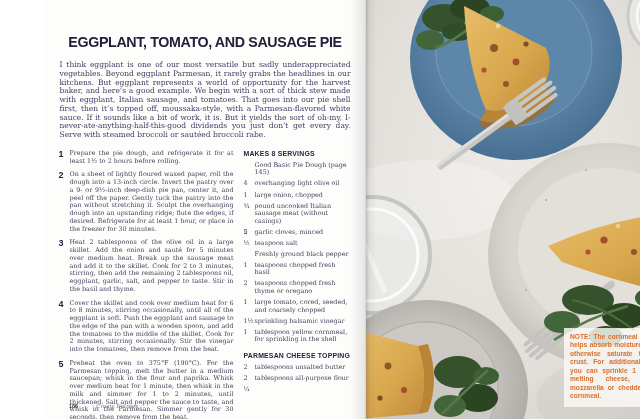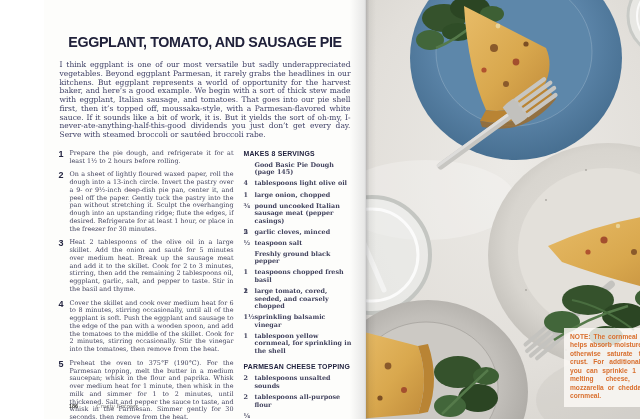--- a/index.html
+++ b/index.html
@@ -34,21 +34,21 @@
     font-family:"Liberation Sans", sans-serif; font-weight:bold; font-size:9px; color:#232440;
   }
 
   .ing-header, .topping-header {
     font-family:"Liberation Sans", sans-serif; font-weight:bold; font-size:6.9px;
     letter-spacing:0.2px; color:#232440; margin-bottom:5px;
   }
   .topping-header { margin-top:8px; }
   .ing {
     position:relative; padding-left:11px; margin-bottom:3.5px;
-    font-family:"DejaVu Serif", serif; font-size:6.4px; line-height:1.18; color:#42435e;font-weight:bold;
+    font-family:"DejaVu Serif", serif; font-size:6.4px; line-height:1.18; color:#42435e;
   }
   .ing .qty { position:absolute; left:0; top:0; width:10px; }
 
   .footer { position:absolute; left:25px; bottom:10px; display:flex; align-items:baseline; gap:18px; }
   .page-num { font-weight:bold; font-size:5.5px; color:#333; }
   .footer-section { font-family:"DejaVu Serif", serif; font-style:italic; font-size:5.5px; color:#777; }
 
   
   .gutter {
     position:absolute; left:306px; top:0; width:26px; height:419px; z-index:5; pointer-events:none;
@@ -99,60 +99,60 @@
           </div>
       </div>
 
       <div class="ing-col">
         <div class="ing-header">MAKES 8 SERVINGS</div>
         <div>
             <div class="ing">
             <span class="qty"></span><span>Good Basic Pie Dough (page 145)</span>
           </div>
             <div class="ing">
-            <span class="qty">4</span><span>tablespoons light olive oil</span>
+            <span class="qty">4</span><span>overhanging light olive oil</span>
           </div>
             <div class="ing">
             <span class="qty">1</span><span>large onion, chopped</span>
           </div>
             <div class="ing">
-            <span class="qty">¾</span><span>pound uncooked Italian sausage meat (pepper casings)</span>
+            <span class="qty">¾</span><span>pound uncooked Italian sausage meat (without casings)</span>
           </div>
             <div class="ing">
             <span class="qty">5</span>
           </div>
             <div class="ing">
             <span class="qty">2</span><span>garlic cloves, minced</span>
           </div>
             <div class="ing">
             <span class="qty">½</span><span>teaspoon salt</span>
           </div>
             <div class="ing">
             <span class="qty"></span><span>Freshly ground black pepper</span>
           </div>
             <div class="ing">
             <span class="qty">1</span><span>teaspoons chopped fresh basil</span>
           </div>
             <div class="ing">
-            <span class="qty">2</span>
+            <span class="qty">2</span><span>teaspoons chopped fresh thyme or oregano</span>
           </div>
             <div class="ing">
             <span class="qty">1</span><span>large tomato, cored, seeded, and coarsely chopped</span>
           </div>
             <div class="ing">
             <span class="qty">1½</span><span>sprinkling balsamic vinegar</span>
           </div>
             <div class="ing">
             <span class="qty">1</span><span>tablespoon yellow cornmeal, for sprinkling in the shell</span>
           </div>
           </div>
         <div class="topping-header">PARMESAN CHEESE TOPPING</div>
         <div>
             <div class="ing">
-            <span class="qty">2</span><span>tablespoons unsalted sounds</span>
+            <span class="qty">2</span><span>tablespoons unsalted butter</span>
           </div>
             <div class="ing">
             <span class="qty">2</span><span>tablespoons all-purpose flour</span>
           </div>
             <div class="ing">
             <span class="qty">¼</span>
           </div>
           </div>
       </div>
 

